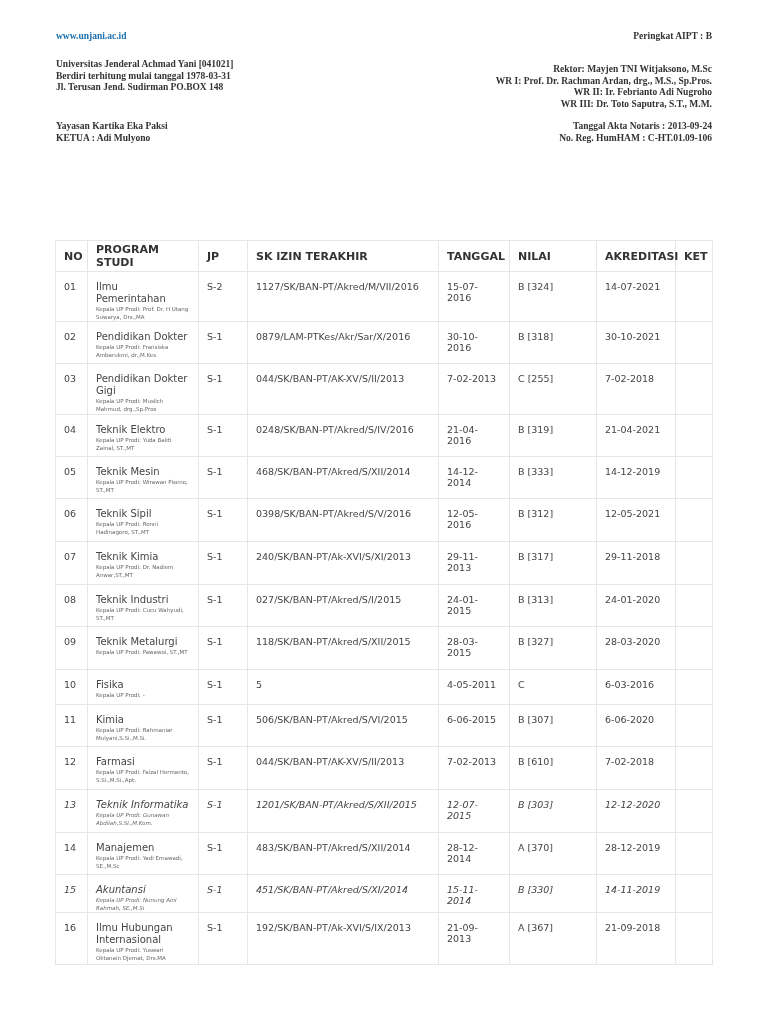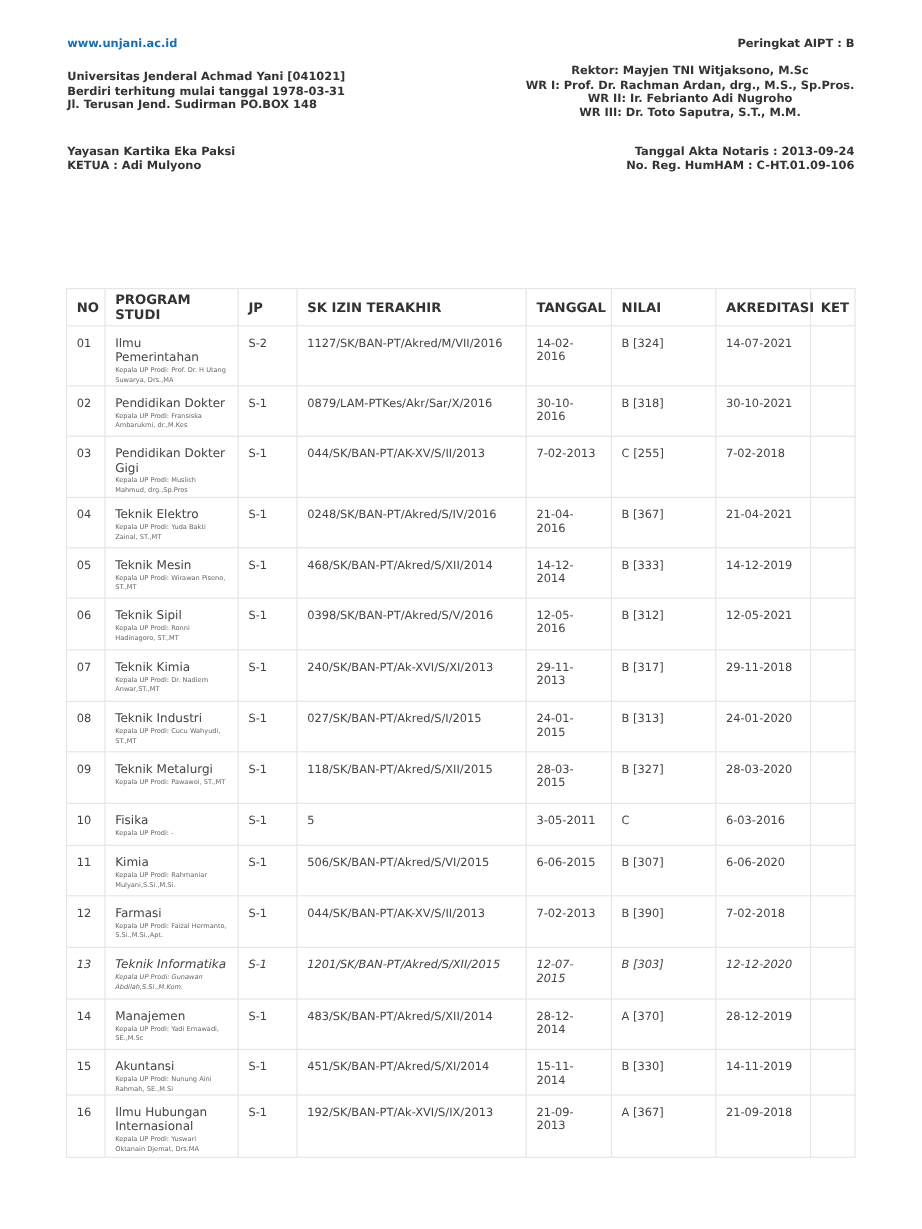--- a/index.html
+++ b/index.html
@@ -1,17 +1,17 @@
 <!DOCTYPE html>
 <html><head>
 <meta charset="utf-8">
 <style>
   html, body { margin:0; padding:0; background:#ffffff; }
   body { width:768px; height:1024px; position:relative; font-family:"DejaVu Sans", sans-serif; color:#333; overflow:hidden; }
-  .hdr { position:absolute; font-size:9.5px; font-weight:bold; line-height:11.5px; color:#333; }
+  .hdr { position:absolute; font-size:9.5px; font-weight:bold; line-height:11.5px; color:#333;font-family:Liberation Serif, serif; }
   .hdr-left { left:56px; }
   .hdr-right { right:56px; text-align:right; }
   .site { color:#1a6fb0; }
   table { position:absolute; left:55px; top:240px; width:657px; border-collapse:collapse; table-layout:fixed; font-size:9.5px; }
   th, td { border:1px solid #e6e6e6; vertical-align:top; text-align:left; padding:0 8px; }
   th { font-weight:bold; height:30px; vertical-align:middle; font-size:11px; color:#333; }
   td { padding-top:9px; color:#444; }
   .prog { font-size:10px; color:#444; line-height:12px; }
   .head { font-size:5.5px; color:#666; line-height:7.5px; margin-top:1px; }
 </style>
@@ -23,21 +23,21 @@
   <div>Universitas Jenderal Achmad Yani [041021]</div>
   <div>Berdiri terhitung mulai tanggal 1978-03-31</div>
   <div>Jl. Terusan Jend. Sudirman PO.BOX 148</div>
 </div>
 <div class="hdr hdr-left" style="top:121px;">
   <div>Yayasan Kartika Eka Paksi</div>
   <div>KETUA : Adi Mulyono</div>
 </div>
 
 <div class="hdr hdr-right" style="top:31px;">Peringkat AIPT : B</div>
-<div class="hdr hdr-right" style="top:54px;text-align:center;">
+<div class="hdr hdr-right" style="top:64px;">
   <div>Rektor: Mayjen TNI Witjaksono, M.Sc</div>
   <div>WR I: Prof. Dr. Rachman Ardan, drg., M.S., Sp.Pros.</div>
   <div>WR II: Ir. Febrianto Adi Nugroho</div>
   <div>WR III: Dr. Toto Saputra, S.T., M.M.</div>
 </div>
 <div class="hdr hdr-right" style="top:121px;">
   <div>Tanggal Akta Notaris : 2013-09-24</div>
   <div>No. Reg. HumHAM : C-HT.01.09-106</div>
 </div>
 
@@ -66,21 +66,21 @@
   </thead>
   <tbody id="tbody">
       <tr style="height: 43px;">
         <td>01</td>
         <td>
           <div class="prog">Ilmu Pemerintahan</div>
           <div class="head">Kepala UP Prodi: Prof. Dr. H Utang Suwarya, Drs.,MA</div>
         </td>
         <td>S-2</td>
         <td>1127/SK/BAN-PT/Akred/M/VII/2016</td>
-        <td>14-02-2016</td>
+        <td>15-07-2016</td>
         <td>B [324]</td>
         <td>14-07-2021</td>
         <td></td>
       </tr>
       <tr style="height: 42px;">
         <td>02</td>
         <td>
           <div class="prog">Pendidikan Dokter</div>
           <div class="head">Kepala UP Prodi: Fransiska Ambarukmi, dr.,M.Kes</div>
         </td>
@@ -106,21 +106,21 @@
       </tr>
       <tr style="height: 42px;">
         <td>04</td>
         <td>
           <div class="prog">Teknik Elektro</div>
           <div class="head">Kepala UP Prodi: Yuda Bakti Zainal, ST.,MT</div>
         </td>
         <td>S-1</td>
         <td>0248/SK/BAN-PT/Akred/S/IV/2016</td>
         <td>21-04-2016</td>
-        <td>B [367]</td>
+        <td>B [319]</td>
         <td>21-04-2021</td>
         <td></td>
       </tr>
       <tr style="height: 42px;">
         <td>05</td>
         <td>
           <div class="prog">Teknik Mesin</div>
           <div class="head">Kepala UP Prodi: Wirawan Piseno, ST.,MT</div>
         </td>
         <td>S-1</td>
@@ -183,21 +183,21 @@
         <td></td>
       </tr>
       <tr style="height: 35px;">
         <td>10</td>
         <td>
           <div class="prog">Fisika</div>
           <div class="head">Kepala UP Prodi: -</div>
         </td>
         <td>S-1</td>
         <td>5</td>
-        <td>3-05-2011</td>
+        <td>4-05-2011</td>
         <td>C</td>
         <td>6-03-2016</td>
         <td></td>
       </tr>
       <tr style="height: 42px;">
         <td>11</td>
         <td>
           <div class="prog">Kimia</div>
           <div class="head">Kepala UP Prodi: Rahmaniar Mulyani,S.Si.,M.Si.</div>
         </td>
@@ -210,21 +210,21 @@
       </tr>
       <tr style="height: 43px;">
         <td>12</td>
         <td>
           <div class="prog">Farmasi</div>
           <div class="head">Kepala UP Prodi: Faizal Hermanto, S.Si.,M.Si.,Apt.</div>
         </td>
         <td>S-1</td>
         <td>044/SK/BAN-PT/AK-XV/S/II/2013</td>
         <td>7-02-2013</td>
-        <td>B [390]</td>
+        <td>B [610]</td>
         <td>7-02-2018</td>
         <td></td>
       </tr>
       <tr style="height: 43px; font-style: italic;">
         <td>13</td>
         <td>
           <div class="prog">Teknik Informatika</div>
           <div class="head">Kepala UP Prodi: Gunawan Abdilah,S.Si.,M.Kom.</div>
         </td>
         <td>S-1</td>
@@ -240,21 +240,21 @@
           <div class="prog">Manajemen</div>
           <div class="head">Kepala UP Prodi: Yadi Ernawadi, SE.,M.Sc</div>
         </td>
         <td>S-1</td>
         <td>483/SK/BAN-PT/Akred/S/XII/2014</td>
         <td>28-12-2014</td>
         <td>A [370]</td>
         <td>28-12-2019</td>
         <td></td>
       </tr>
-      <tr style="height: 31px;">
+      <tr style="height: 31px; font-style: italic;">
         <td>15</td>
         <td>
           <div class="prog">Akuntansi</div>
           <div class="head">Kepala UP Prodi: Nunung Aini Rahmah, SE.,M.Si</div>
         </td>
         <td>S-1</td>
         <td>451/SK/BAN-PT/Akred/S/XI/2014</td>
         <td>15-11-2014</td>
         <td>B [330]</td>
         <td>14-11-2019</td>

